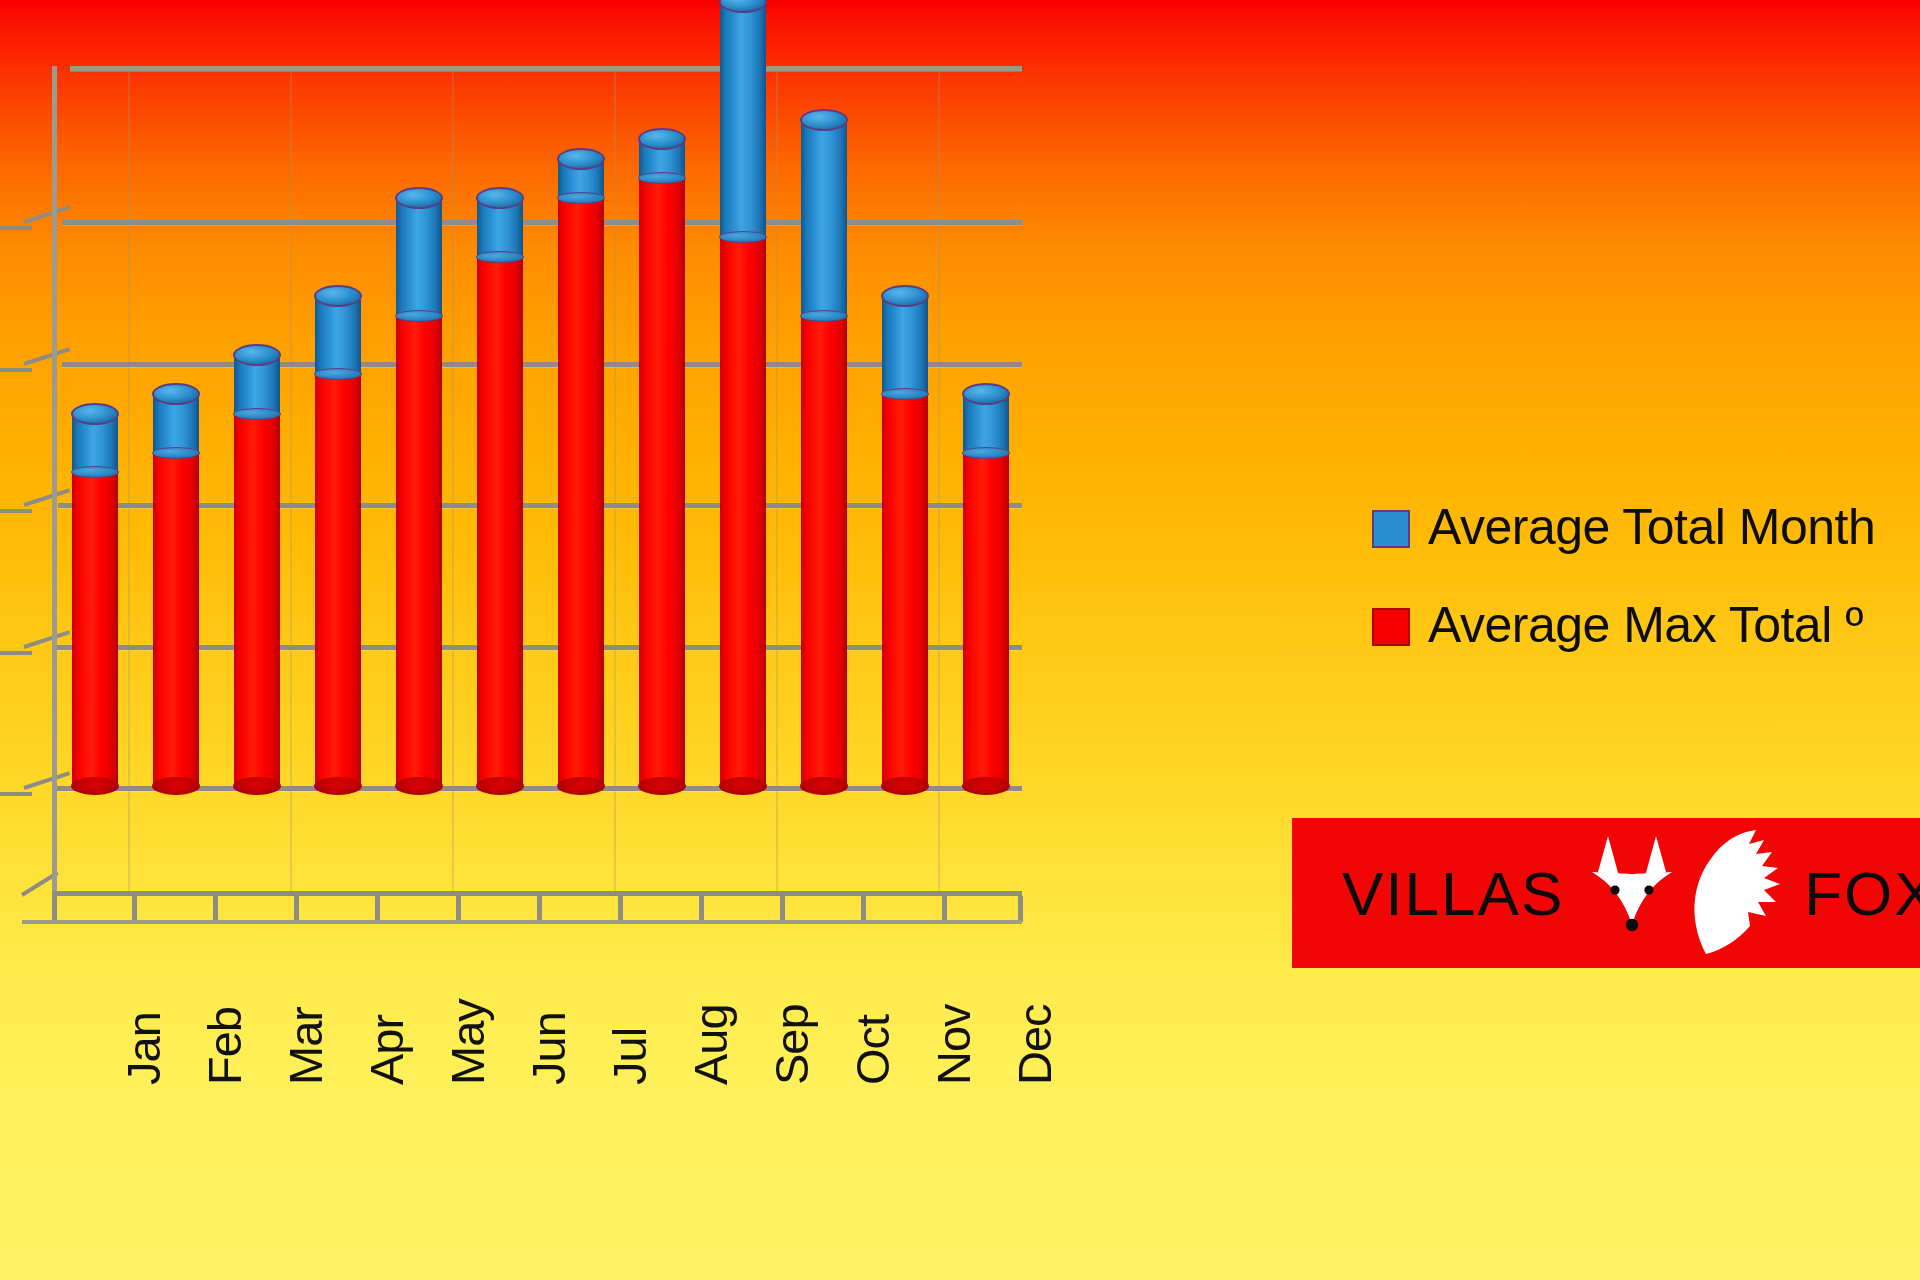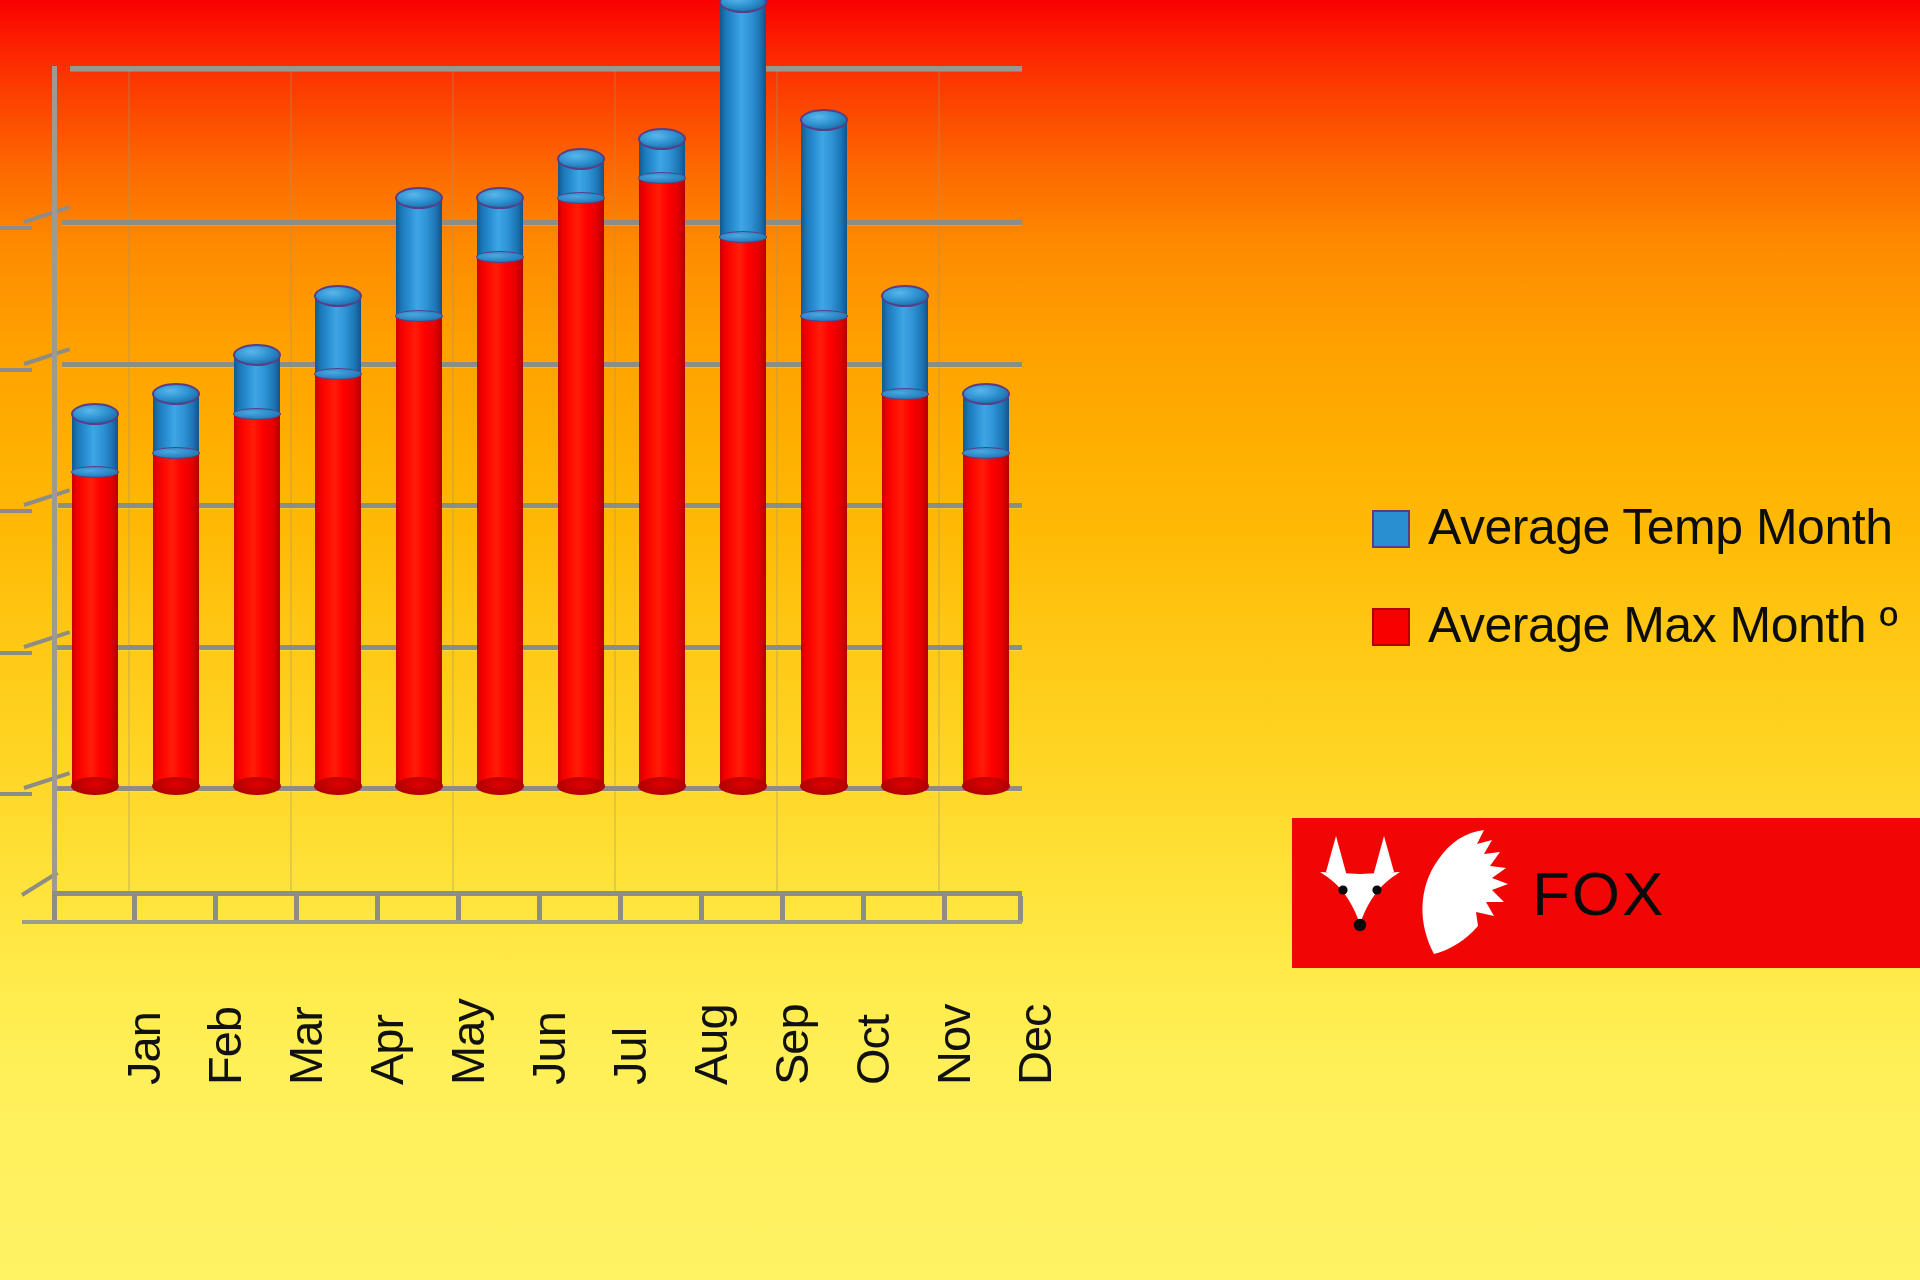--- a/index.html
+++ b/index.html
@@ -310,29 +310,30 @@
         <div class="mlabel" style="left: 764px; top: 1085px;">Sep</div>
         <div class="mlabel" style="left: 845px; top: 1085px;">Oct</div>
         <div class="mlabel" style="left: 926px; top: 1085px;">Nov</div>
         <div class="mlabel" style="left: 1007px; top: 1085px;">Dec</div>
       </div>
   </div>
 
   <div id="legend">
     <div class="lrow">
       <span class="lswatch blue"></span>
-      <span class="ltext"><span>Average Temp Month</span><br></span>
+      <span class="ltext"><span>Average Total Month</span><br></span>
     </div>
     <div class="lrow">
       <span class="lswatch red"></span>
-      <span class="ltext">Average Max Month º</span>
+      <span class="ltext">Average Max Total º</span>
     </div>
   </div>
 
   <div id="logo">
+    <span class="word first">VILLAS</span>
     <span class="foxmark">
       <svg viewBox="0 0 200 130" width="200" height="130" aria-hidden="true">
 
         <path d="M22 8 L34 52 L12 44 Z" fill="#ffffff"></path>
         <path d="M70 8 L58 52 L80 44 Z" fill="#ffffff"></path>
 
         <path d="M6 44 C 18 52, 34 62, 46 96 L46 46 Z" fill="#ffffff"></path>
         <path d="M86 44 C 74 52, 58 62, 46 96 L46 46 Z" fill="#ffffff"></path>
         <circle cx="29" cy="62" r="4.6" fill="#0a0a0a"></circle>
         <circle cx="63" cy="62" r="4.6" fill="#0a0a0a"></circle>

